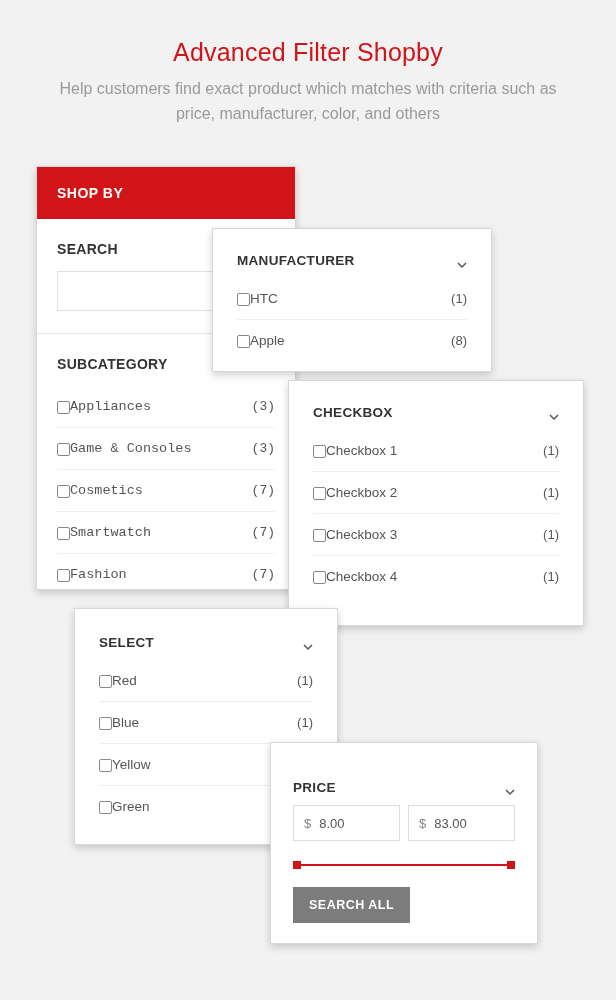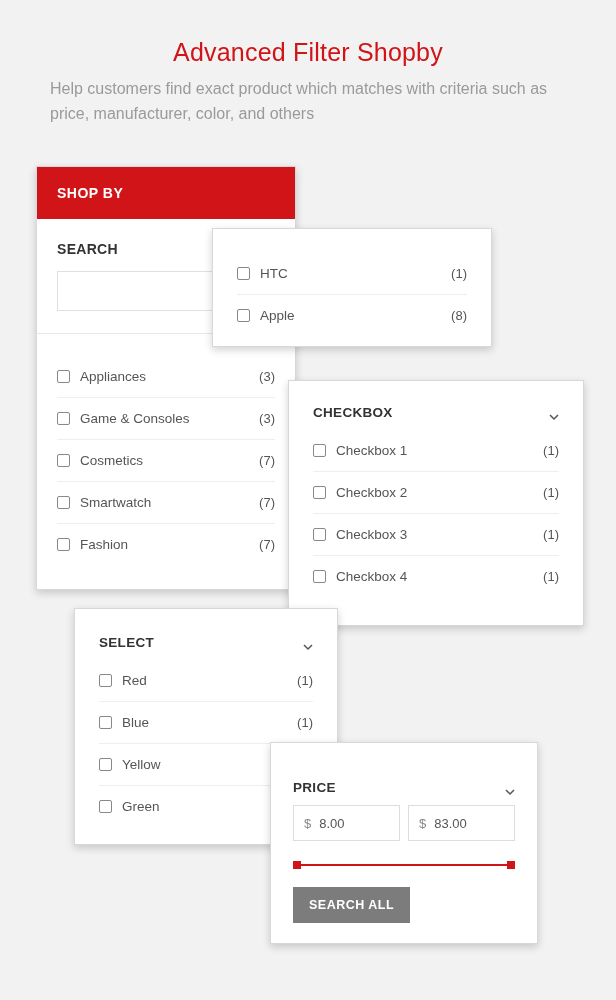--- a/index.html
+++ b/index.html
@@ -13,20 +13,21 @@
     }
     .title {
       text-align: center;
       color: #d01417;
       font-size: 25px;
       font-weight: 400;
       padding-top: 38px;
       letter-spacing: 0.2px;
     }
     .subtitle {
+      text-align: center;
       color: #9a9a9a;
       font-size: 16px;
       line-height: 1.55;
       padding: 10px 50px 0;
     }
     .panel {
       position: absolute;
       background: #fff;
       border: 1px solid #d8d8d8;
       box-shadow: 0 3px 8px rgba(0,0,0,0.18);
@@ -41,30 +42,30 @@
     .section-title { font-weight: 700; font-size: 14px; color: #333; letter-spacing: 0.3px; margin-bottom: 14px; }
     .search-input {
       width: 100%; border: 1px solid #e0e0e0; height: 40px; background: #fff;
     }
     .item-row {
       display: flex; align-items: center; justify-content: space-between;
       padding: 13px 0; border-bottom: 1px solid #eee;
       font-size: 13.5px; color: #555;
     }
     .item-row:last-child { border-bottom: none; }
-    .item-left { display: flex; align-items: center; gap: 10px; }
+    .item-left { display: flex; align-items: flex-end; }
     .chk {
       width: 13px; height: 13px; border: 1.5px solid #888; border-radius: 2px;
       flex-shrink: 0;
     }
     .count { color: #555; font-size: 13px; }
     .paren::before { content: "("; }
     .paren::after { content: ")"; }
     .divider { height: 1px; background: #e8e8e8; margin: 22px 0 0; }
-    .sub-items { max-height: 200px; overflow: hidden; }
+    .sub-items { max-height: 200px; overflow: hidden; font-family: Liberation Mono, monospace; }
 
     
     .panel-manufacturer { left: 212px; top: 228px; width: 280px; padding: 24px 24px 10px; }
     .panel-head { display: flex; align-items: center; justify-content: space-between; margin-bottom: 10px; }
     .panel-head .ptitle { font-weight: 700; font-size: 13.5px; color: #333; letter-spacing: 0.3px; }
 
     
     .panel-checkbox { left: 288px; top: 380px; width: 296px; padding: 24px 24px 10px; height: 246px;}
 
     
@@ -99,20 +100,21 @@
 <p class="subtitle">Help customers find exact product which matches with criteria such as price, manufacturer, color, and others</p>
 
 <div class="panel panel-shopby">
   <div class="shopby-header">SHOP BY</div>
   <div class="section">
     <div class="section-title">SEARCH</div>
     <input class="search-input" type="text" style="">
   </div>
   <div class="divider"></div>
   <div class="section">
+    <div class="section-title">SUBCATEGORY</div>
     <div class="sub-items">
       <div class="item-row">
         <div class="item-left">
             <span class="chk"></span>
             <span>Appliances</span>
           </div>
         <span class="count paren">3</span>
       </div>
       <div class="item-row">
         <div class="item-left">
@@ -140,20 +142,26 @@
             <span class="chk"></span>
             <span>Fashion</span>
           </div>
         <span class="count paren">7</span>
       </div>
     </div>
   </div>
 </div>
 
 <div class="panel panel-manufacturer">
+  <div class="panel-head">
+    <span class="ptitle">MANUFACTURER</span>
+    <span class="chev"><svg viewBox="0 0 10 10">
+          <path d="M1 3 L5 7 L9 3" fill="none" stroke="#555" stroke-width="1.5"></path>
+        </svg></span>
+  </div>
   <div class="item-row">
     <div class="item-left">
         <span class="chk"></span>
         <span>HTC</span>
       </div>
     <span class="count paren">1</span>
   </div>
   <div class="item-row">
     <div class="item-left">
         <span class="chk"></span>

